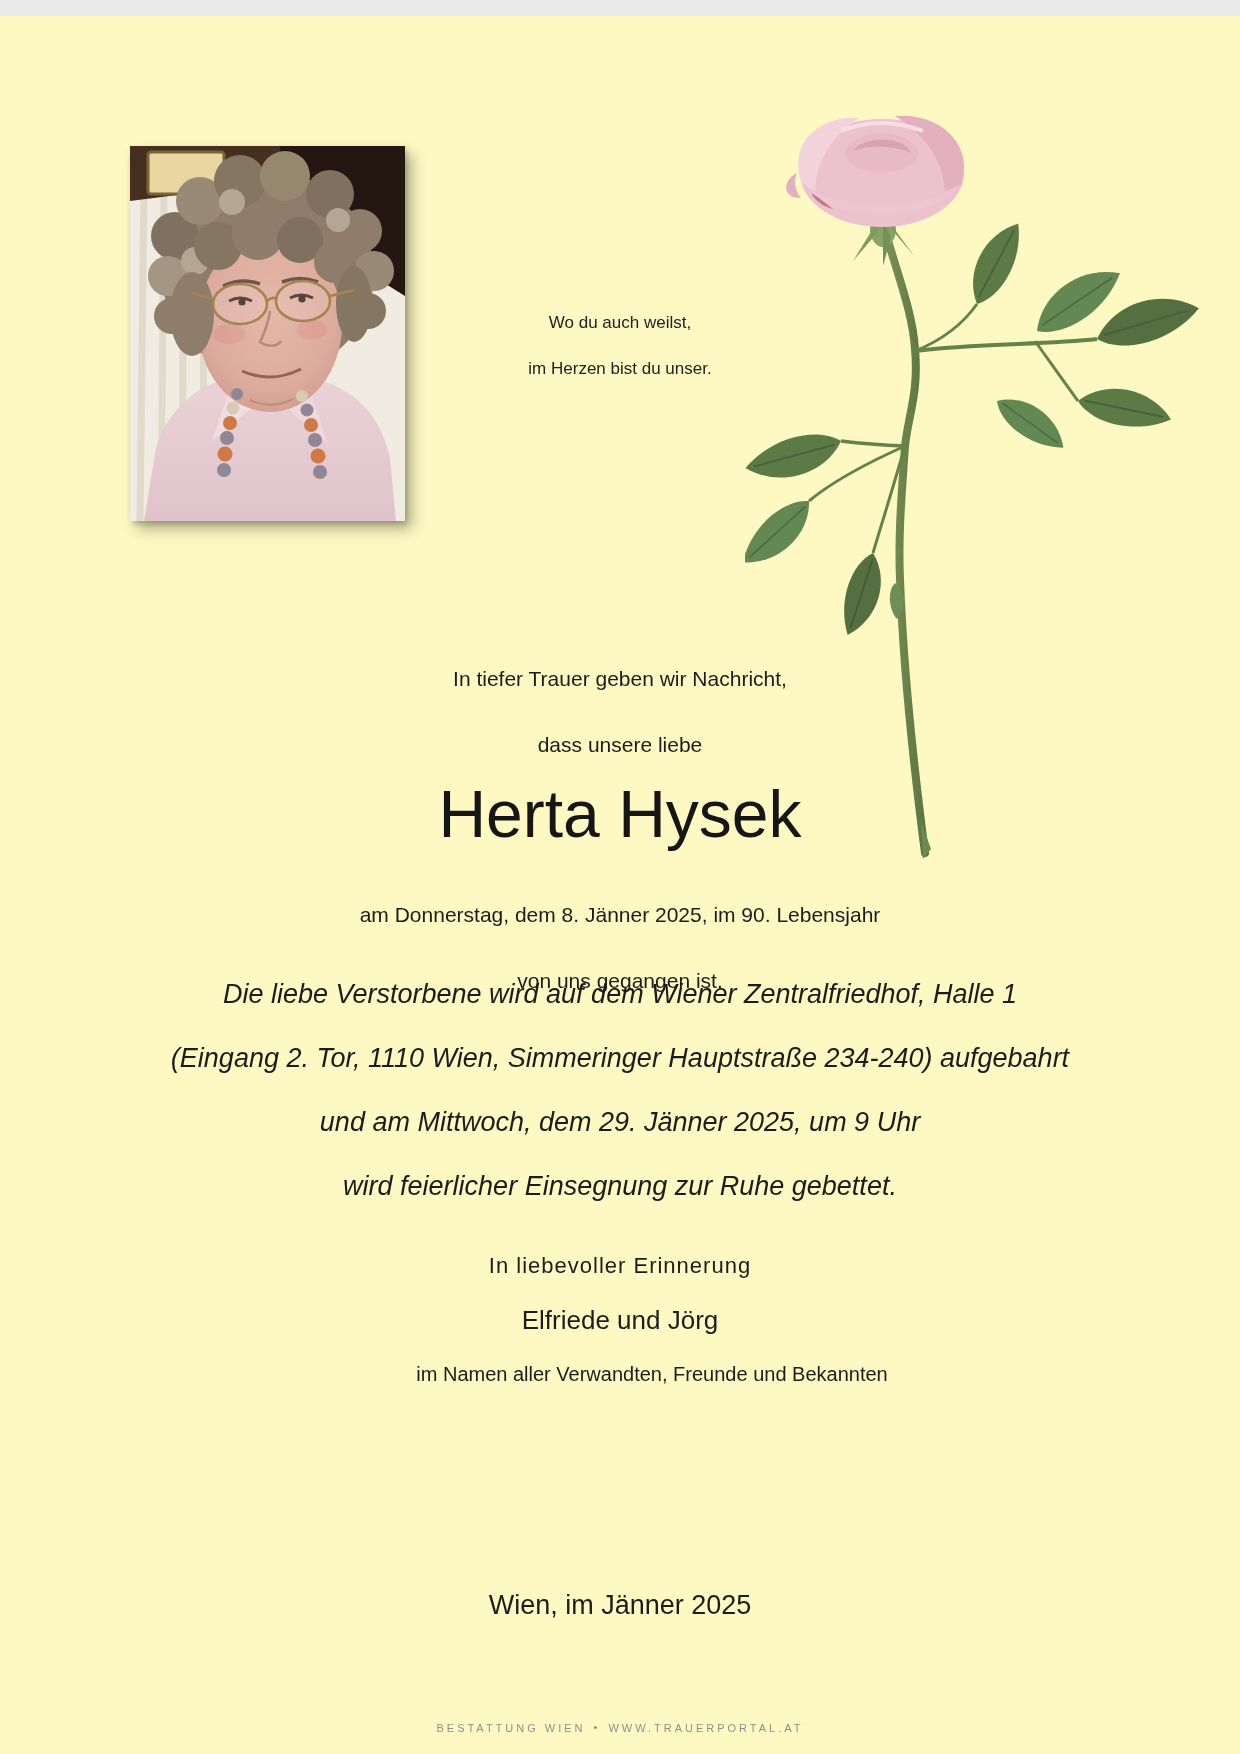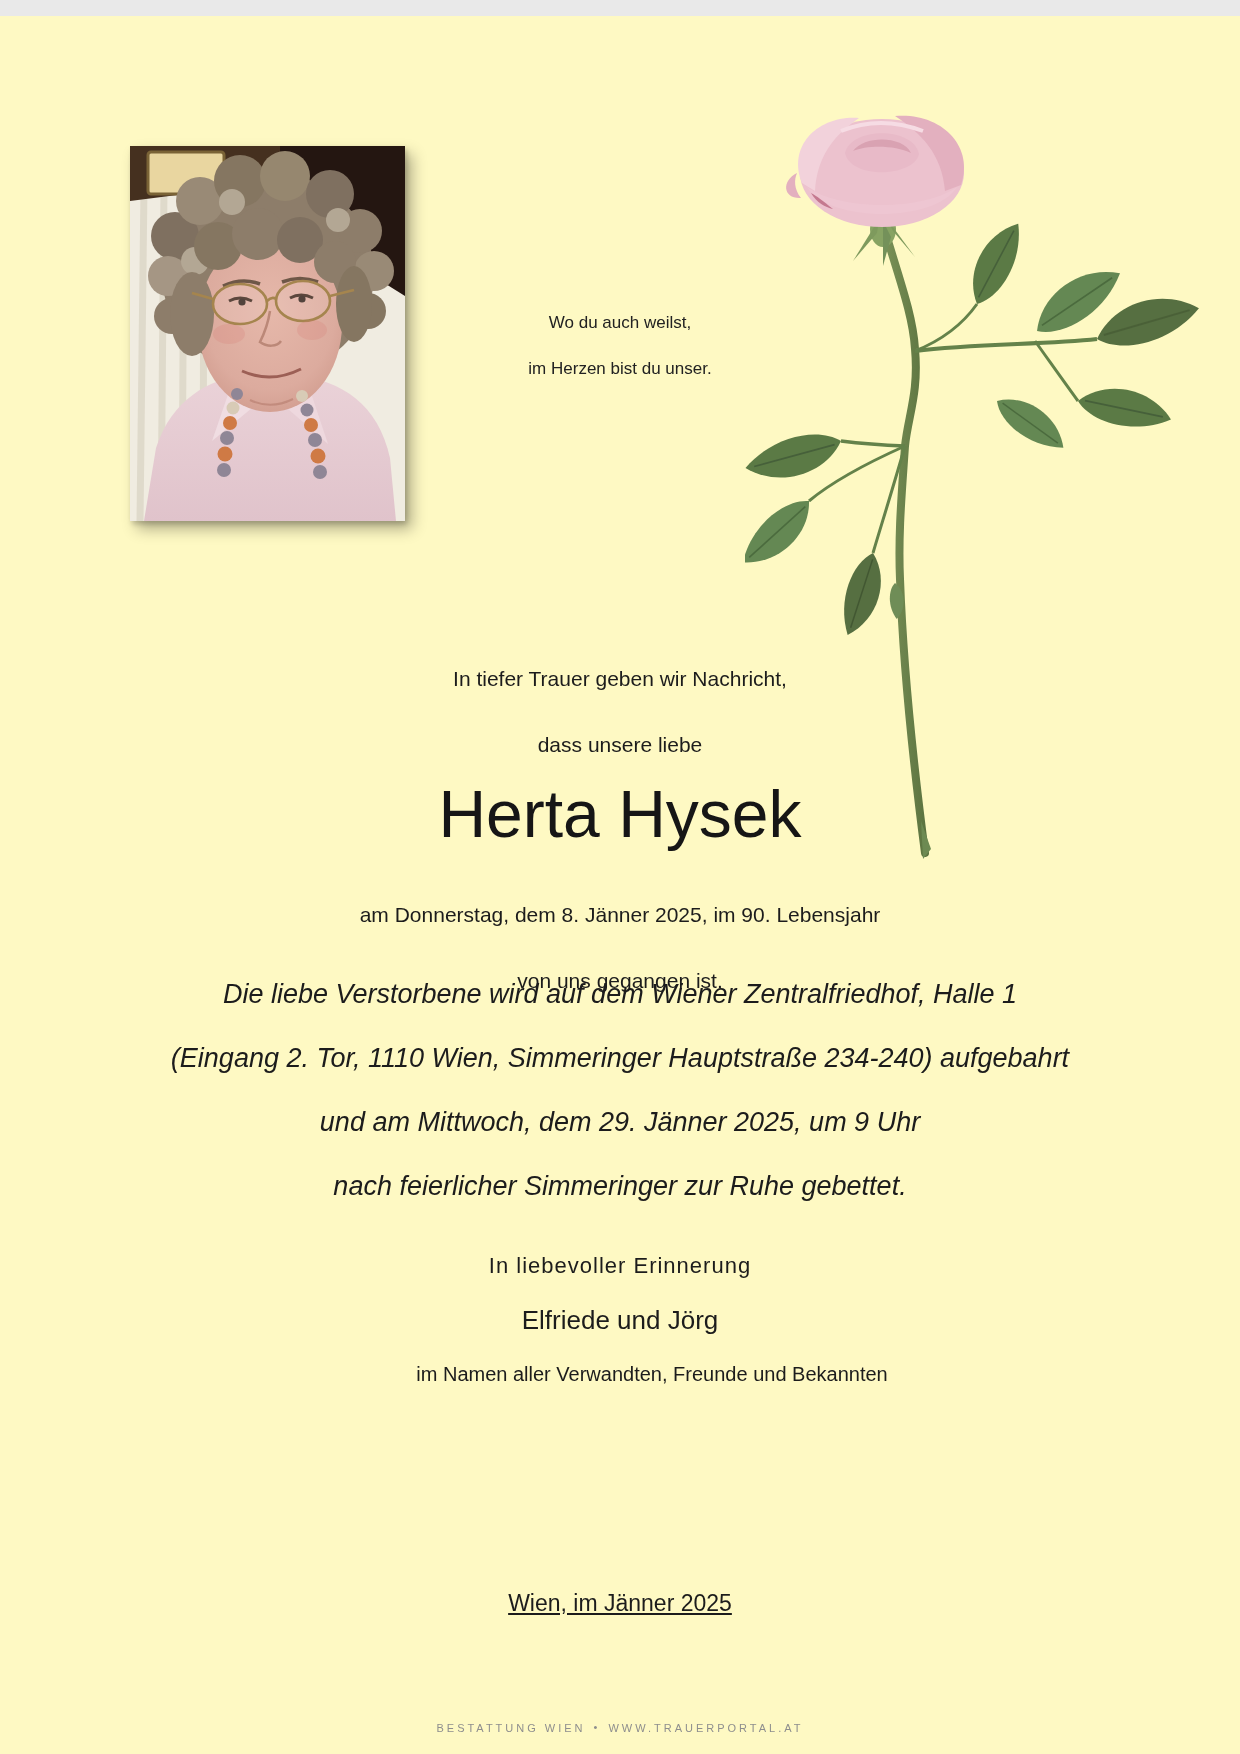--- a/index.html
+++ b/index.html
@@ -14,21 +14,21 @@
   }
   .txt{position:absolute;left:0;width:1240px;text-align:center;white-space:pre;}
   .quote{top:295px;font-size:17px;line-height:23px;color:#222;}
   .announce{top:646px;font-size:21px;line-height:33px;}
   .name{top:762px;font-size:66px;line-height:72px;letter-spacing:0px;color:#161616;}
   .death{top:882px;font-size:21px;line-height:33px;}
   .funeral{top:962px;font-size:27px;line-height:32px;font-style:italic;}
   .rem-head{top:1237px;font-size:22px;letter-spacing:1px;}
   .mourners{top:1289px;font-size:26px;}
   .behalf{top:1347px;font-size:20px;padding-left:32px;}
-  .placedate{top:1574px;font-size:23px;text-decoration:underline;}
+  .placedate{top:1574px;font-size:27px;}
   .footer{top:1706px;font-size:11px;letter-spacing:3px;color:#8e8e8e;}
   .footer .bullet{padding:0 8px;position:relative;top:-1px;}
 
   .photo{
     position:absolute;left:130px;top:130px;width:275px;height:375px;
     box-shadow:7px 8px 14px rgba(0,0,0,0.30), 2px 3px 5px rgba(0,0,0,0.18);
     background:#efeae0;
   }
   .photo svg{display:block;}
 
@@ -229,21 +229,21 @@
 
   <div class="txt announce"><span>In tiefer Trauer geben wir Nachricht,</span><br>
 <span>dass unsere liebe</span></div>
 
   <div class="txt death"><span>am Donnerstag, dem 8. Jänner 2025, im 90. Lebensjahr</span><br>
 <span>von uns gegangen ist.</span></div>
 
   <div class="txt funeral"><span>Die liebe Verstorbene wird auf dem Wiener Zentralfriedhof, Halle 1</span><br>
 <span>(Eingang 2. Tor, 1110 Wien, Simmeringer Hauptstraße 234-240) aufgebahrt</span><br>
 <span>und am Mittwoch, dem 29. Jänner 2025, um 9 Uhr</span><br>
-<span>nach feierlicher Simmeringer zur Ruhe gebettet.</span></div>
+<span>wird feierlicher Einsegnung zur Ruhe gebettet.</span></div>
 
   <div class="txt mourners">Elfriede und Jörg</div>
 
   <div class="txt rem-head">In liebevoller Erinnerung</div>
 
   <div class="txt behalf">im Namen aller Verwandten, Freunde und Bekannten</div>
 
   <div class="txt placedate">Wien, im Jänner 2025</div>
 
   <div class="txt footer"><span>BESTATTUNG WIEN</span><span class="bullet">•</span><span>WWW.TRAUERPORTAL.AT</span></div>

